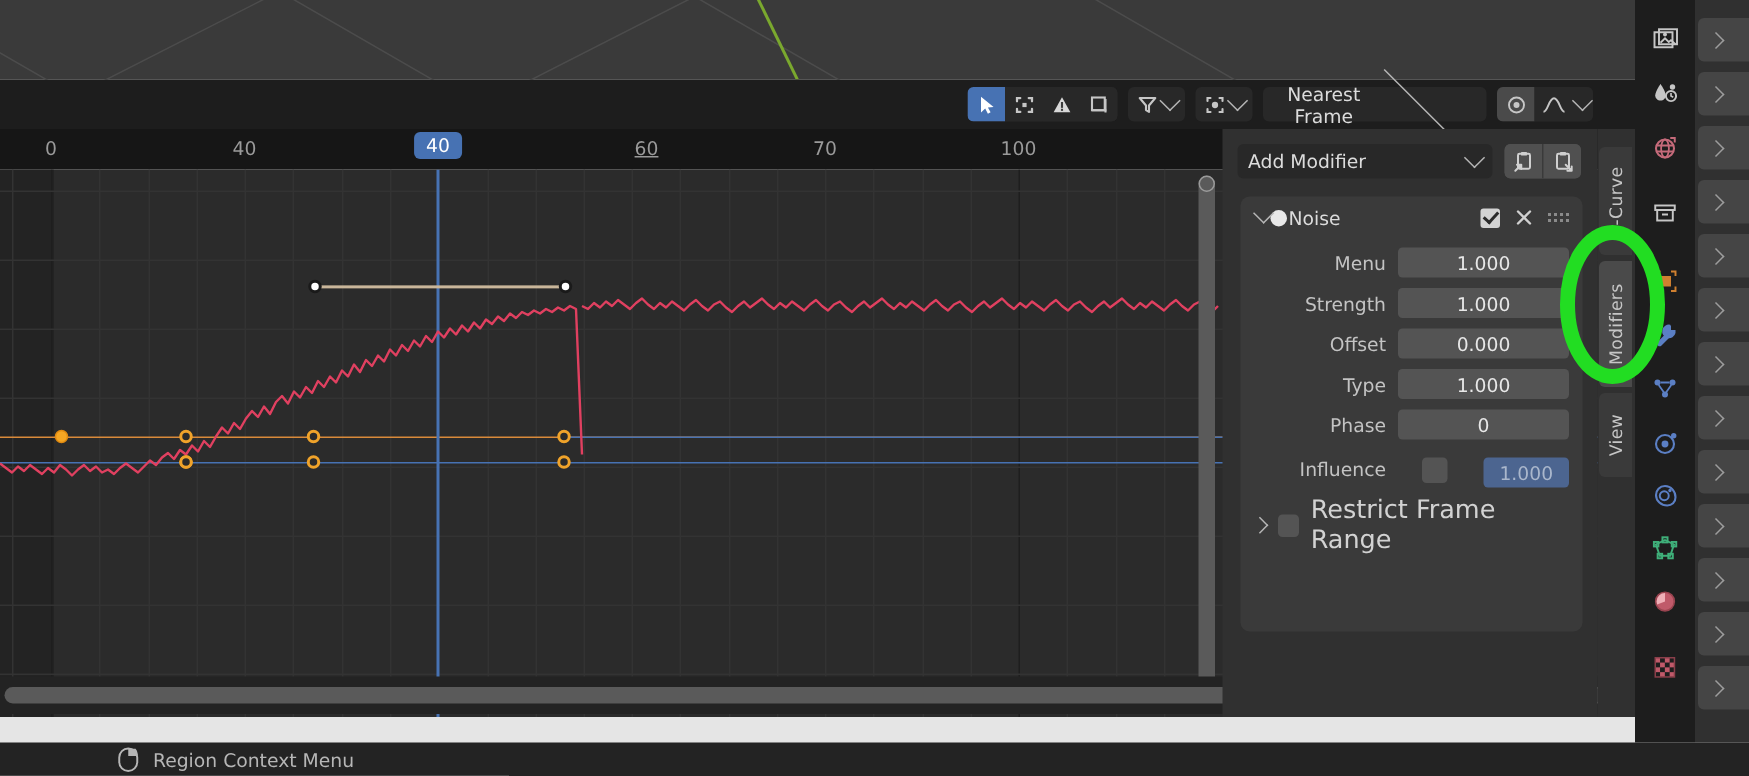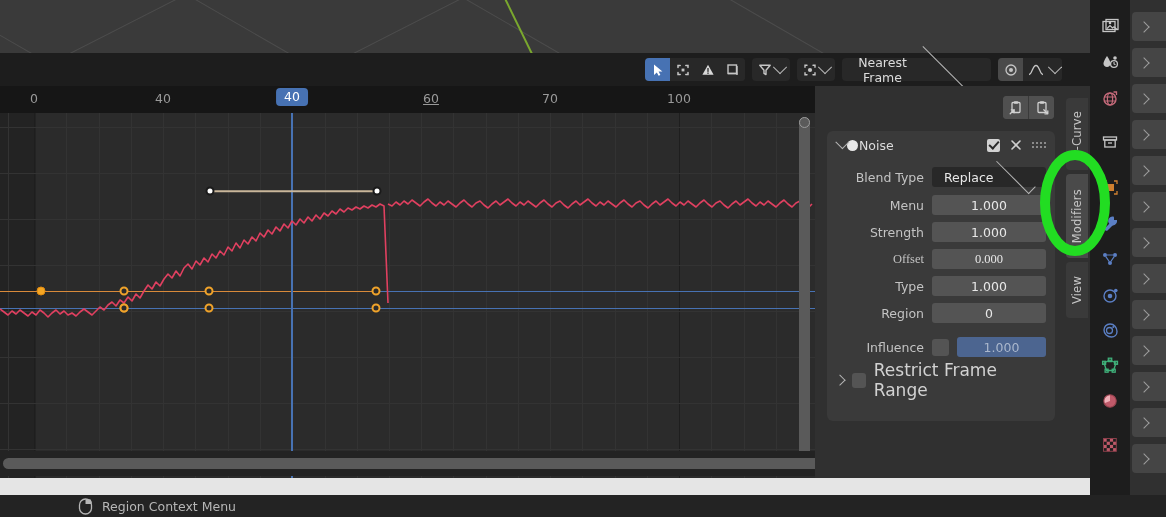--- a/index.html
+++ b/index.html
@@ -75,21 +75,21 @@
   .grip{display:grid;grid-template-columns:repeat(4,2px);grid-template-rows:repeat(2,2px);gap:2px;}
   .grip i{background:#8a8a8a;width:2px;height:2px;display:block;}
 
   .row{position:relative;height:24px;display:flex;align-items:center;padding:0 9px;gap:8px;}
   .rlbl{width:88px;text-align:right;color:#c3c3c3;font-size:12.5px;}
   .fld{flex:1;height:20px;background:#545454;border-radius:3px;display:flex;align-items:center;
        justify-content:center;color:#e8e8e8;font-size:12.5px;}
   .fld.dark{background:#282828;justify-content:space-between;padding:0 7px;}
   .fld.dark span{flex:1;text-align:left;padding-left:5px;}
   .fld.blue{background:#4c6590;color:#aab7cc;}
-  .infrow{position:relative;height:24px;display:flex;align-items:center;padding:0 9px;gap:8px;margin-top:10px;}
+  .infrow{position:relative;height:24px;display:flex;align-items:flex-start;padding:0 9px;gap:24px;margin-top:10px;}
   .restrict{position:relative;height:26px;display:flex;align-items:center;padding:0 9px;gap:8px;margin-top:8px;}
   .rchev{width:7px;height:7px;border-right:1.8px solid #b6b6b6;border-top:1.8px solid #b6b6b6;transform:rotate(45deg);}
   .restrict .txt{color:#d2d2d2;font-size:17px;}
 
   
   .vtabs{position:absolute;left:1065px;top:86px;width:25px;height:392px;background:#303030;}
   .vtab{position:absolute;left:1px;width:22px;background:#3a3a3a;border-radius:4px 0 0 4px;
         display:flex;align-items:center;justify-content:center;}
   .vtab span{writing-mode:vertical-rl;transform:rotate(180deg);font-size:11.5px;color:#c6c6c6;letter-spacing:.2px;}
   .vtab.active{background:#4a4a4a;}
@@ -304,20 +304,24 @@
     </div>
     <div class="sb-h">
       <div class="sb-h-thumb">
         <div class="sb-grip" style="right:0;top:0;"></div>
       </div>
     </div>
   </div>
 
   <div class="side">
 
+    <div class="addmod">
+      <span>Add Modifier</span>
+      <span class="chev"></span>
+    </div>
 
     <div class="clipbtns">
       <div class="clipbtn">
         <svg width="16" height="16" viewBox="0 0 16 16">
           <rect x="4" y="2.5" width="8" height="10" rx="1" fill="none" stroke="#d0d0d0" stroke-width="1.3"></rect>
           <rect x="6" y="1.3" width="4" height="2.4" rx="0.6" fill="#d0d0d0"></rect>
           <path d="M2.2 13.8 L6.2 9.8 M6.2 9.8 L3.3 9.8 M6.2 9.8 L6.2 12.7" stroke="#d0d0d0" stroke-width="1.3" fill="none" stroke-linecap="round"></path>
         </svg>
       </div>
       <div class="clipbtn">
@@ -345,45 +349,38 @@
               <i></i>
               <i></i>
               <i></i>
               <i></i>
               <i></i>
               <i></i>
           </span>
         </span>
       </div>
 
-      <div class="row" style="margin-top:6px;">
-        <span class="rlbl">Blend Type</span>
-        <span class="fld dark">
-          <span>Replace</span>
-          <span class="chev"></span>
-        </span>
-      </div>
       <div class="row" style="margin-top:4px;">
         <span class="rlbl">Menu</span>
         <span class="fld">1.000</span>
       </div>
       <div class="row" style="margin-top:3px;">
         <span class="rlbl">Strength</span>
         <span class="fld">1.000</span>
       </div>
-      <div class="row" style="margin-top:3px;font-family:Liberation Serif, serif;">
+      <div class="row" style="margin-top:3px;">
         <span class="rlbl">Offset</span>
         <span class="fld">0.000</span>
       </div>
       <div class="row" style="margin-top:3px;">
         <span class="rlbl">Type</span>
         <span class="fld">1.000</span>
       </div>
       <div class="row" style="margin-top:3px;">
-        <span class="rlbl">Region</span>
+        <span class="rlbl">Phase</span>
         <span class="fld">0</span>
       </div>
 
       <div class="infrow">
         <span class="rlbl">Influence</span>
         <span class="cbx empty" style="width:17px;height:17px;border-radius:3px;"></span>
         <span class="fld blue">1.000</span>
       </div>
 
       <div class="restrict">

